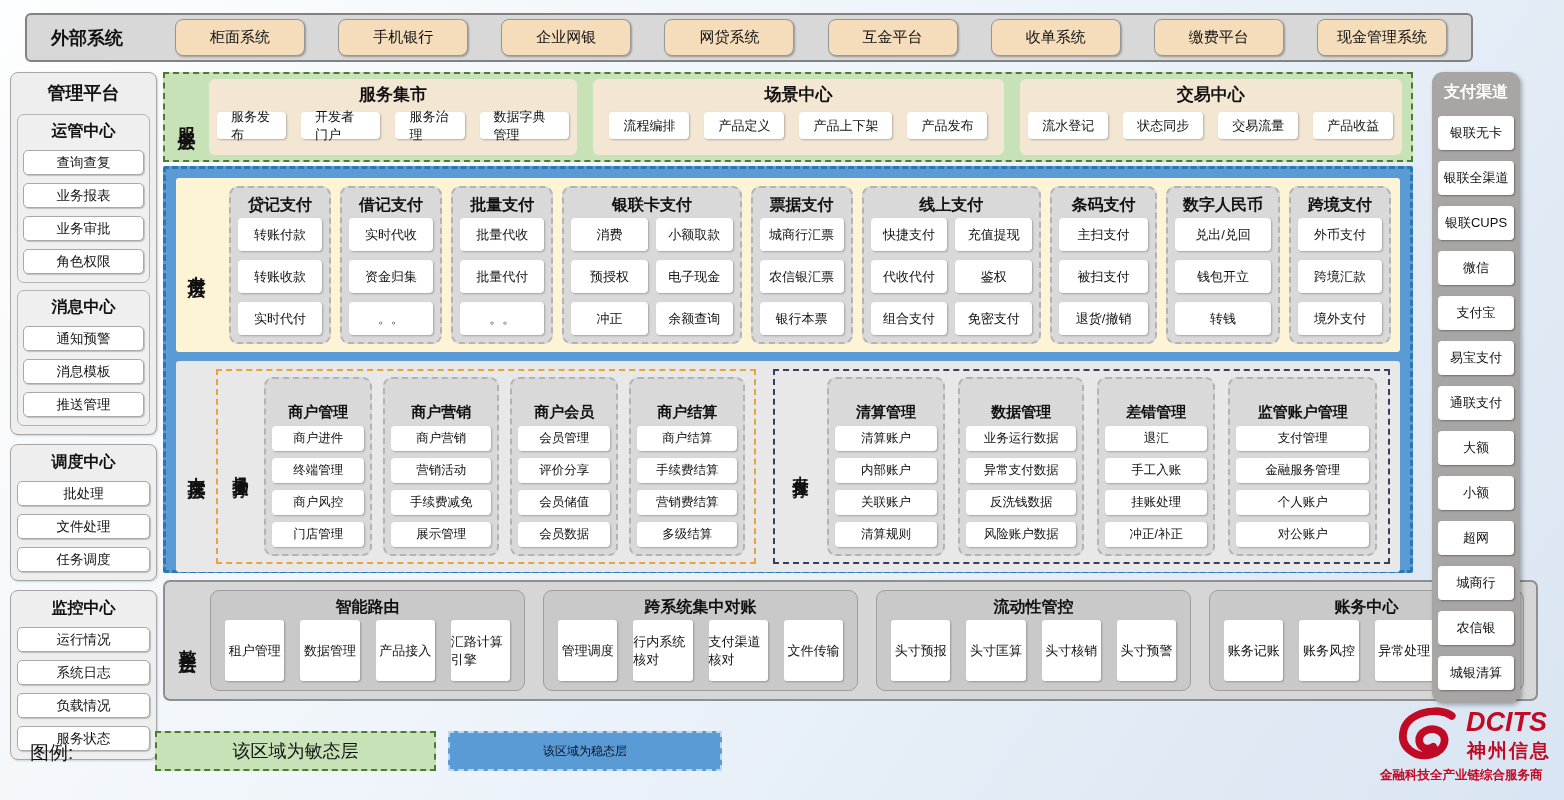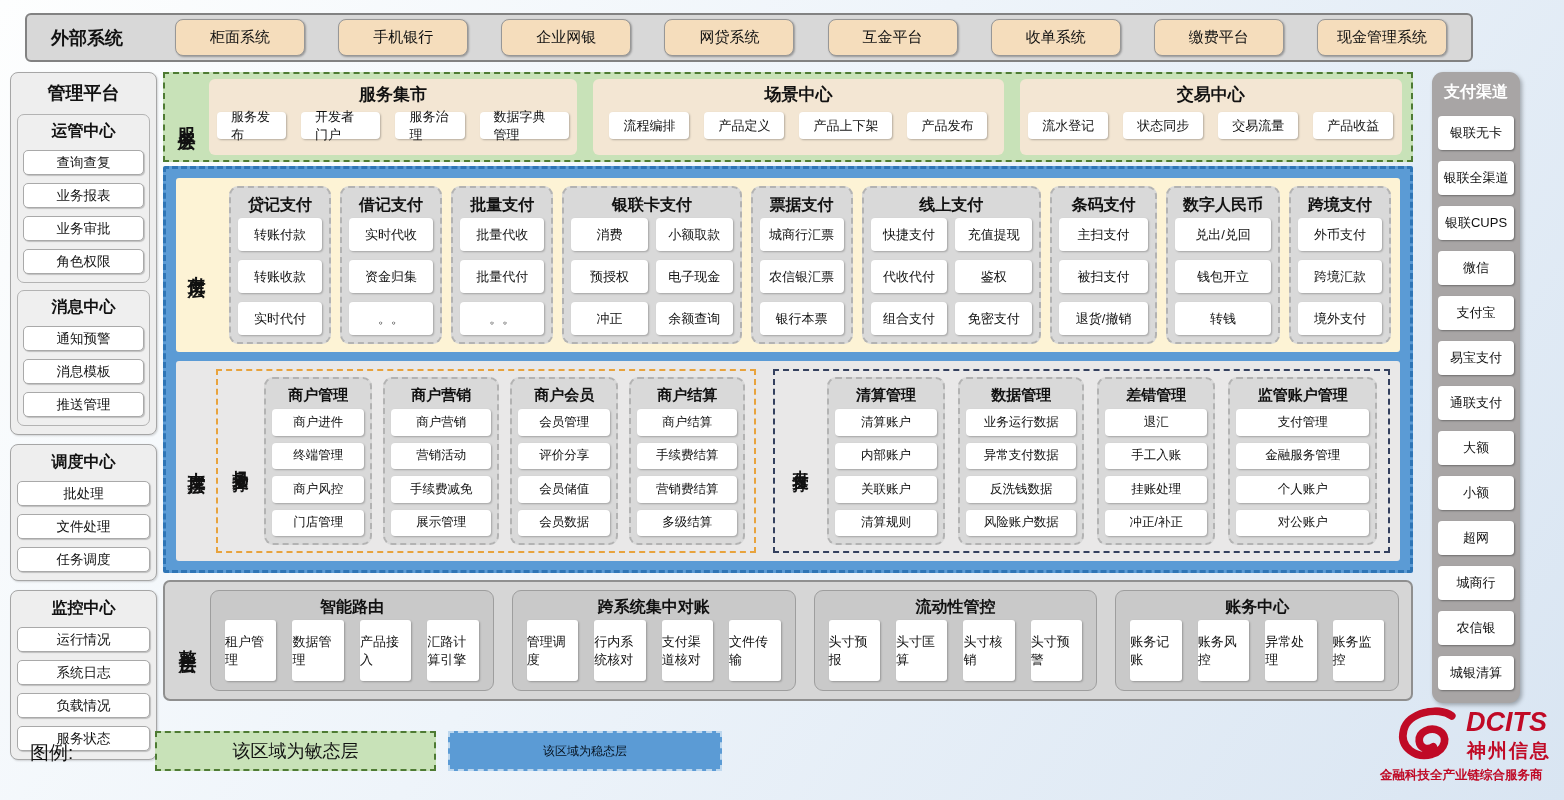--- a/index.html
+++ b/index.html
@@ -70,29 +70,29 @@
   .suplayer{background:#e9e8e8;border-radius:3px;flex:1;display:flex;
             padding:7px 10px 7px 5px;box-sizing:border-box;gap:5px;}
   .suplayer > .vlabel{width:30px;}
   .scene-box{flex:0 0 540px;border:2px dashed #e8a33d;margin:1px 0;
              padding:6px 9px;display:flex;gap:11px;box-sizing:border-box;}
   .scene-box .vlabel{width:26px;font-size:16px;letter-spacing:2px;}
   .paysup-box{flex:1;border:2px dashed #34405e;margin:1px 0 1px 12px;
               padding:6px 11px;display:flex;gap:13px;box-sizing:border-box;}
   .paysup-box .vlabel{width:28px;font-size:16px;letter-spacing:2px;}
   .sup-col{background:#d9d9d9;border:2px dashed #b3b3b3;border-radius:9px;
-           padding:3px 6px 7px;display:flex;flex-direction:column;box-sizing:border-box;}
+           padding:20px 6px 7px;display:flex;flex-direction:column;box-sizing:border-box;}
   .sup-col-title{text-align:center;font-weight:bold;font-size:15px;height:25px;
                  line-height:25px;white-space:nowrap;}
   .sup-body{flex:1;display:flex;flex-direction:column;gap:7px;margin-top:2px;}
   .sbtn{min-height:25px;flex:1;font-size:12.5px;}
   .c1{flex:1;} .c11{flex:1.08;} .c125{flex:1.3;}
 
   
-  .integration{position:absolute;left:163px;top:580px;width:1250px;height:121px;
+  .integration{position:absolute;left:163px;top:580px;width:1375px;height:121px;
                background:#d6d6d6;border:2px solid #8f8f8f;border-radius:7px;
                box-sizing:border-box;display:flex;padding:8px 12px 8px 7px;gap:8px;}
   .integration .vlabel{width:30px;}
   .int-cards{flex:1;display:flex;gap:18px;}
   .int-card{background:#c9c9c9;border:1px solid #9e9e9e;border-radius:9px;flex:1;
             padding:2px 14px 9px;display:flex;flex-direction:column;box-sizing:border-box;}
   .int-card-title{text-align:center;font-weight:bold;font-size:16px;height:27px;line-height:27px;}
   .int-grid{flex:1;display:grid;grid-template-columns:1fr 1fr 1fr 1fr;gap:9px 16px;}
   .ibtn{border-radius:3px;}
 

